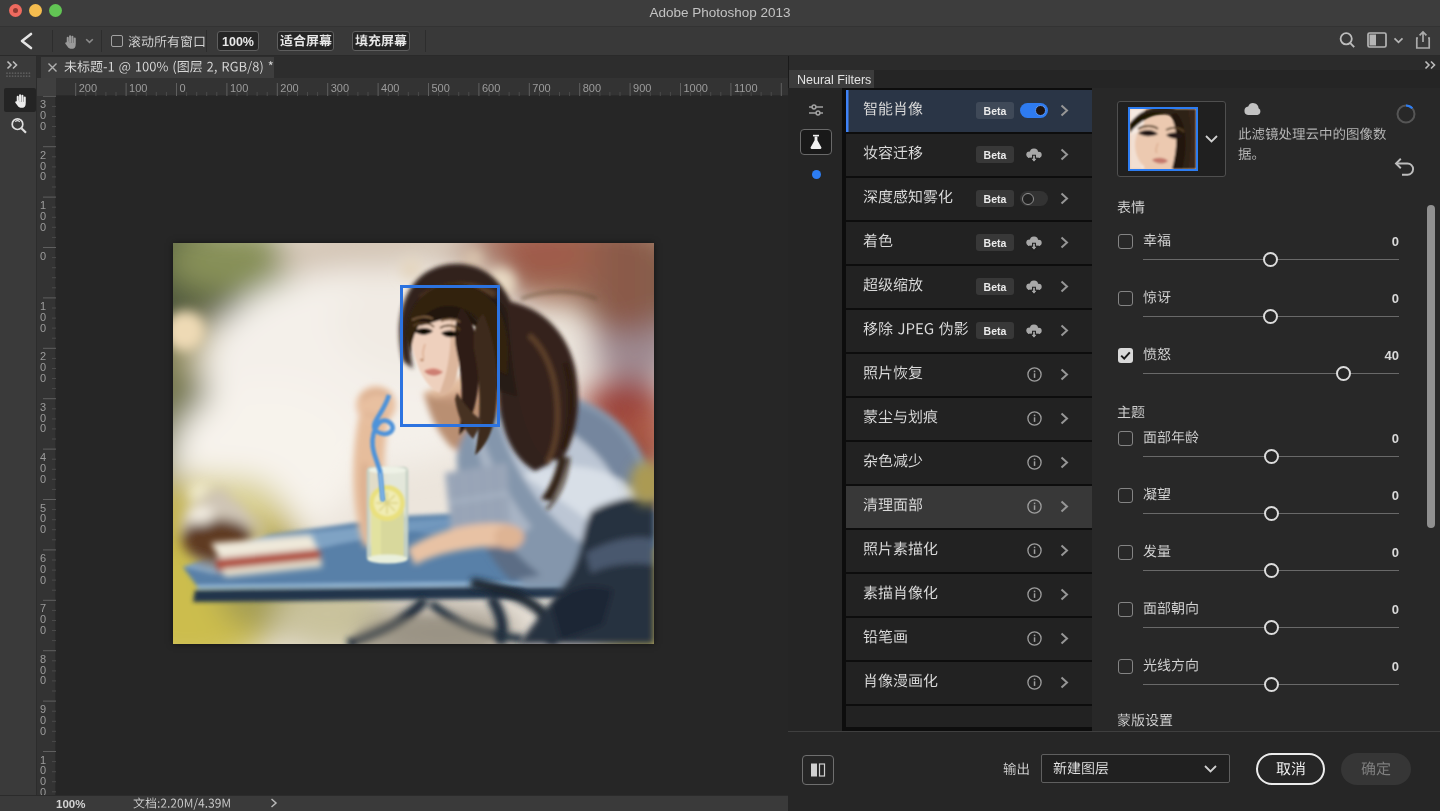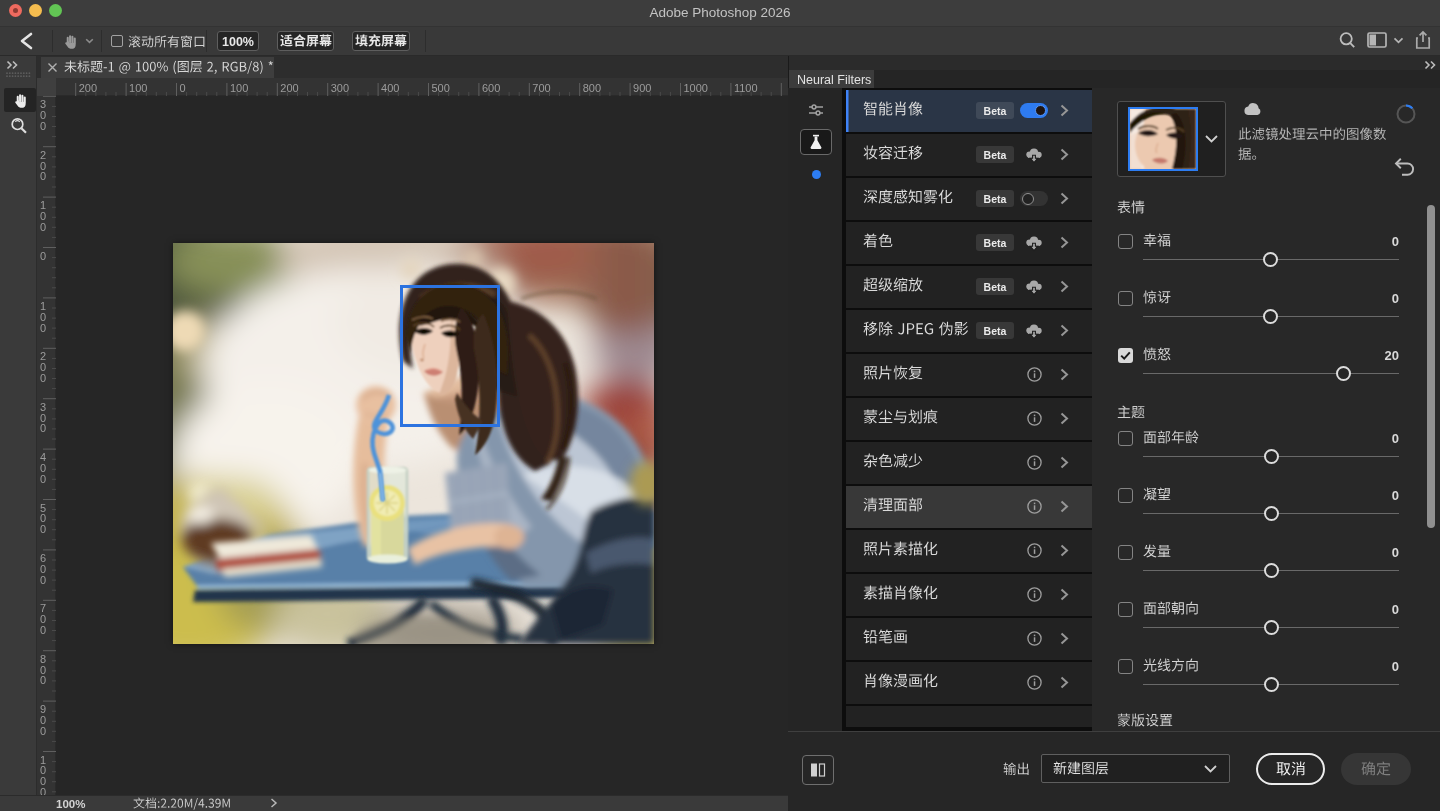--- a/index.html
+++ b/index.html
@@ -3,21 +3,21 @@
 html,body{margin:0;padding:0;width:1440px;height:811px;overflow:hidden;background:#262626;font-family:"Liberation Sans",sans-serif;}
 *{box-sizing:border-box}
 .ab{position:absolute}
 </style></head><body>
 <div class="ab" style="left:0;top:0;width:1440px;height:811px">
 <div style="position:absolute;left:0px;top:0px;width:1440px;height:26px;background:#3d3d3d"></div>
 <div class="ab" style="left:9.0px;top:4px;width:13px;height:13px;border-radius:50%;background:#ee6a5f"></div>
 <div class="ab" style="left:13.0px;top:8px;width:5px;height:5px;border-radius:50%;background:#8c3a32"></div>
 <div class="ab" style="left:29.0px;top:4px;width:13px;height:13px;border-radius:50%;background:#f5bd4f"></div>
 <div class="ab" style="left:49.0px;top:4px;width:13px;height:13px;border-radius:50%;background:#62c554"></div>
-<div class="ab" style="left:0;top:5px;width:1440px;text-align:center;font-size:13.5px;color:#c3c3c3">Adobe Photoshop 2026</div>
+<div class="ab" style="left:0;top:5px;width:1440px;text-align:center;font-size:13.5px;color:#c3c3c3">Adobe Photoshop 2013</div>
 <div style="position:absolute;left:0px;top:26px;width:1440px;height:30px;background:#393939;border-top:1px solid #333333;border-bottom:1px solid #2a2a2a"></div>
 <svg class="ab" style="left:17px;top:32px" width="20" height="18" viewBox="0 0 20 18">
       <path d="M14 2 L5 9 L14 16" stroke="#e4e4e4" stroke-width="2.6" fill="none" stroke-linecap="round" stroke-linejoin="round"></path>
     </svg>
 <div style="position:absolute;left:52px;top:30px;width:1px;height:22px;background:#2d2d2d"></div>
 <svg class="ab" style="left:62px;top:33px" width="17" height="17" viewBox="0 0 16 16">
       <g fill="#9a9a9a" stroke="#9a9a9a">
         <path d="M5.4 9.5 V4.4 M7.6 8.8 V3.0 M9.8 8.9 V3.6 M12.0 9.6 V5.2" stroke-width="1.9" stroke-linecap="round" fill="none"></path>
         <path d="M4.5 9.0 C4.5 7.8 6 7.4 6.8 8.4 L6.8 9.6 C6.8 9.6 12.9 8.4 12.9 10.6 C12.9 12.8 12.2 14.9 9.3 14.9 C7.2 14.9 6.2 14.4 5.3 13.0 L3.2 10.2 C2.6 9.3 3.6 8.2 4.5 9.0 Z" stroke="none"></path>
       </g>
@@ -800,21 +800,21 @@
 <div class="ab" style="left:1262.5px;top:308.5px;width:15px;height:15px;border-radius:50%;background:#262626;border:2.5px solid #dcdcdc"></div>
 <div style="position:absolute;left:1118px;top:347.5px;width:15px;height:15px;background:#d9d9d9;border-radius:3px"></div>
 <svg class="ab" style="left:1118px;top:347.5px" width="15" height="15" viewBox="0 0 15 15">
       <path d="M3.2 7.6 L6.2 10.6 L11.8 4.4" stroke="#1a1a1a" stroke-width="2" fill="none"></path>
     </svg>
 <div style="position:absolute;left:1143.0px;top:347.0px;width:28.0px;height:16.5px">
       <svg width="28.0" height="16.5" viewBox="0 0 28.0 16.5" style="position:absolute;left:0;top:0;overflow:visible">
         <path d="M5.2 6.5V11H6.2V7.4H11.3V11H12.3V6.5ZM8.2 8.2V9.7C8.2 10.6 7.8 11.9 4 12.6C4.2 12.8 4.5 13.2 4.6 13.4C8.7 12.4 9.2 10.9 9.2 9.7V8.2ZM9.7 10.9 9.3 11.5C10.1 11.9 12.2 13 13 13.4L13.5 12.6C12.9 12.3 10.5 11.2 9.7 10.9ZM2.3 0.5V13.4H3.3V0.5ZM1.1 3.1C1 4.2 0.8 5.7 0.5 6.7L1.3 7C1.6 5.9 1.8 4.3 1.9 3.2ZM5 1.7V2.6H8.3V3.7H9.3V2.6H12.7V1.7H9.3V0.5H8.3V1.7ZM3.5 2.9C3.7 3.7 4 4.7 4.1 5.3L4.7 5V5.1H6.2V6.2H7.2V5.1H10.5V6.2H11.5V5.1H13.2V4.2H11.5V3.2H10.5V4.2H7.2V3.2H6.2V4.2H4.8C4.6 3.7 4.4 3.1 4.2 2.6ZM18.2 9.1V11.8C18.2 12.9 18.6 13.2 20.1 13.2C20.4 13.2 22.4 13.2 22.7 13.2C23.9 13.2 24.3 12.8 24.4 10.9C24.1 10.9 23.7 10.7 23.4 10.6C23.4 12 23.3 12.3 22.6 12.3C22.2 12.3 20.5 12.3 20.1 12.3C19.4 12.3 19.3 12.2 19.3 11.8V9.1ZM19.4 8.7C20.3 9.2 21.5 10 22.1 10.5L22.8 9.8C22.2 9.2 21 8.5 20 8ZM24.3 9.4C25.2 10.5 26.2 12 26.6 12.9L27.5 12.5C27.1 11.5 26.2 10.1 25.3 9ZM16.4 9.2C16.1 10.3 15.4 11.6 14.6 12.4L15.5 12.9C16.4 12.1 17 10.7 17.4 9.6ZM19.6 3.1C19.3 4.1 18.8 4.9 18.3 5.6C17.8 5.3 17.2 5 16.7 4.8C16.9 4.3 17.2 3.7 17.5 3.1ZM15.3 5.1C16.1 5.5 16.9 5.9 17.6 6.3C16.8 7 15.8 7.5 14.7 7.8C14.9 7.9 15.3 8.3 15.5 8.5C16.6 8.2 17.6 7.6 18.5 6.8C19 7.1 19.4 7.5 19.8 7.8L20.5 7C20.2 6.7 19.7 6.4 19.1 6.1C19.9 5.2 20.5 3.9 20.8 2.3L20.2 2.1L20 2.2H17.9C18.2 1.6 18.4 1.2 18.5 0.7L17.5 0.5C17.3 1 17.1 1.6 16.9 2.2H14.8V3.1H16.4C16.1 3.9 15.7 4.6 15.3 5.1ZM25.6 2.3C25.2 3.4 24.7 4.3 24 5.1C23.3 4.3 22.8 3.4 22.4 2.3ZM21 1.3V2.3H22.1L21.5 2.5C21.9 3.7 22.5 4.9 23.2 5.8C22.5 6.5 21.7 7 20.8 7.3C21 7.5 21.3 7.9 21.4 8.2C22.3 7.8 23.1 7.3 23.9 6.6C24.7 7.4 25.7 8.1 26.8 8.5C27 8.2 27.3 7.8 27.5 7.6C26.4 7.2 25.4 6.6 24.6 5.9C25.6 4.8 26.4 3.3 26.8 1.5L26.2 1.3L26 1.3Z" fill="#d4d4d4"></path>
       </svg>
     </div>
-<div class="ab" style="left:1330px;top:348px;width:69px;text-align:right;font-size:13px;font-weight:bold;color:#d9d9d9">20</div>
+<div class="ab" style="left:1330px;top:348px;width:69px;text-align:right;font-size:13px;font-weight:bold;color:#d9d9d9">40</div>
 <div style="position:absolute;left:1143px;top:372.5px;width:256px;height:1.5px;background:#696969"></div>
 <div class="ab" style="left:1335.5px;top:365.5px;width:15px;height:15px;border-radius:50%;background:#262626;border:2.5px solid #dcdcdc"></div>
 <div style="position:absolute;left:1117.0px;top:405.0px;width:28.0px;height:16.5px">
       <svg width="28.0" height="16.5" viewBox="0 0 28.0 16.5" style="position:absolute;left:0;top:0;overflow:visible">
         <path d="M5.2 1.2C6.1 1.8 7.1 2.7 7.6 3.3H1.4V4.4H6.4V7.4H2.1V8.5H6.4V11.9H0.8V12.9H13.3V11.9H7.6V8.5H12V7.4H7.6V4.4H12.6V3.3H8L8.7 2.8C8.1 2.2 7 1.2 6.1 0.6ZM16.5 3.7H19.3V4.8H16.5ZM16.5 1.9H19.3V2.9H16.5ZM15.5 1.1V5.5H20.3V1.1ZM23.7 4.9C23.6 8.5 23.4 10.3 20.4 11.2C20.6 11.4 20.8 11.7 20.9 11.9C24.1 10.9 24.5 8.8 24.6 4.9ZM24.2 9.7C25.1 10.3 26.2 11.2 26.7 11.8L27.4 11.2C26.8 10.6 25.7 9.7 24.8 9.1ZM15.7 8.1C15.7 10.1 15.4 11.8 14.5 12.9C14.7 13 15.1 13.3 15.2 13.4C15.8 12.7 16.1 11.9 16.3 10.9C17.6 12.8 19.6 13.1 22.6 13.1H27.1C27.2 12.8 27.3 12.4 27.5 12.2C26.7 12.2 23.2 12.2 22.6 12.2C20.9 12.2 19.5 12.1 18.4 11.7V9.7H20.8V8.9H18.4V7.4H21V6.6H14.7V7.4H17.5V11.2C17.1 10.8 16.8 10.4 16.5 9.8C16.6 9.3 16.6 8.7 16.6 8.1ZM21.6 3.4V9.3H22.4V4.2H25.8V9.2H26.7V3.4H24.1C24.2 3 24.4 2.5 24.6 2H27.4V1.2H21V2H23.5C23.4 2.5 23.3 3 23.1 3.4Z" fill="#cfcfcf"></path>
       </svg>
     </div>
 <div style="position:absolute;left:1118px;top:430.5px;width:15px;height:15px;border:1.5px solid #848484;border-radius:3px"></div>
 <div style="position:absolute;left:1143.0px;top:430.0px;width:56.0px;height:16.5px">
       <svg width="56.0" height="16.5" viewBox="0 0 56.0 16.5" style="position:absolute;left:0;top:0;overflow:visible">

